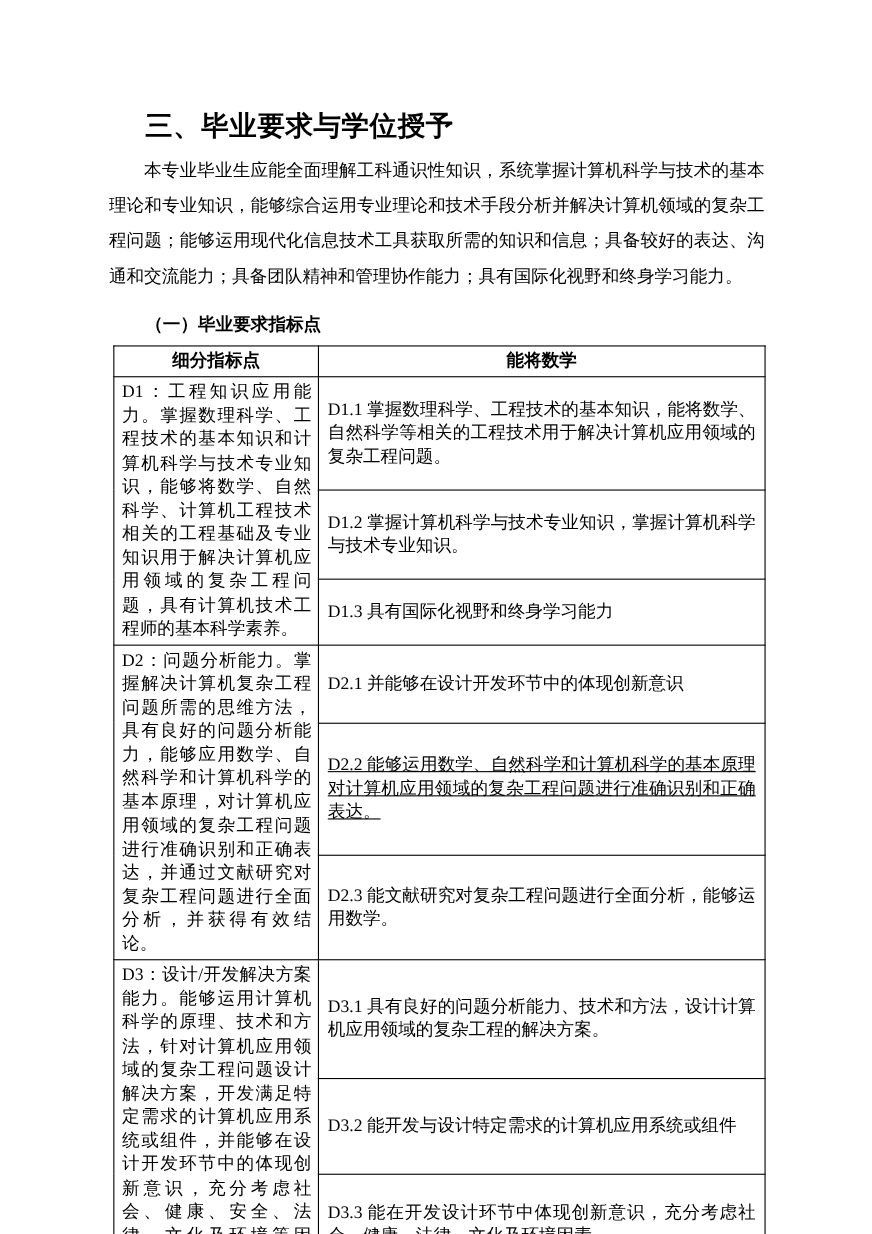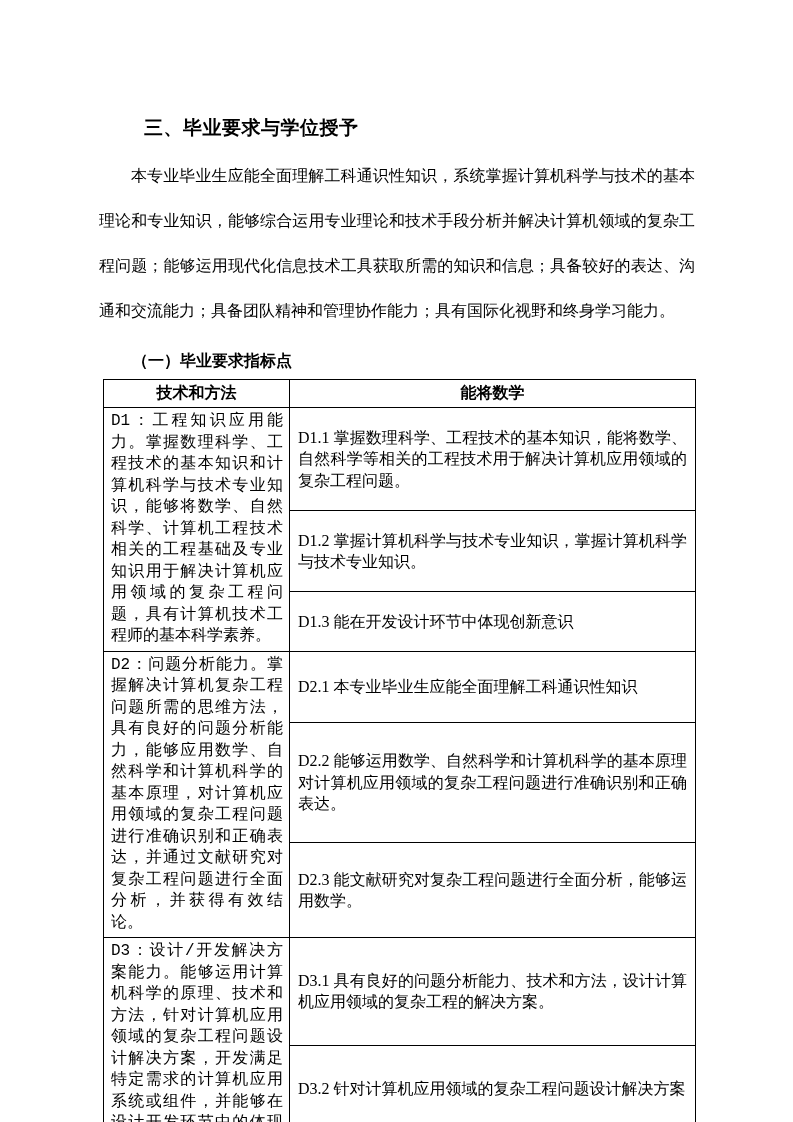--- a/index.html
+++ b/index.html
@@ -12,31 +12,31 @@
     width: 793px;
     height: 1122px;
     background: #ffffff;
     box-sizing: border-box;
     padding: 103px 98px 0 99px;
     font-family: "Liberation Serif", "DejaVu Serif", serif;
     color: #000000;
     overflow: hidden;
   }
   .doc-heading {
-    margin: 12px;
+    margin: 0;
     padding-left: 33px;
-    font-size: 19px;
+    font-size: 25px;
     font-weight: bold;
     line-height: 26px;
     letter-spacing: 0.5px;
   }
   .intro {
     margin: 11px 0 0 0;
     font-size: 16px;
-    line-height: 45px;
+    line-height: 32px;
     text-align: justify;
     text-indent: 32px;
   }
   .sub-heading {
     margin: 17px 0 4px 0;
     padding-left: 33px;
     font-size: 16px;
     font-weight: bold;
     line-height: 22px;
   }
@@ -59,28 +59,27 @@
     text-align: center;
     padding: 1px 4px;
   }
   .req-table td {
     padding: 18px 8px;
     line-height: 21.5px;
     text-align: justify;
   }
   td.req-cell {
     padding: 3px 6px 3px 7px;
-    font-family: Liberation Mono, monospace;
   }
   
   tr.r-h80 { height: 80px; }
   tr.r-h67 { height: 67px; }
   tr.r-h45 { height: 45px; }
   tr.r-h60 { height: 60px; }
-  tr.r-h95 { height: 95px; }
+  tr.r-h95 { height: 95px; text-decoration: underline; }
   tr.r-h70 { height: 70px; }
   tr.r-h94 { height: 94px; }
   tr.r-h76 { height: 76px; }
   tr.r-h66 { height: 66px; }
 </style>
 </head>
 <body>
 
 <div class="page">
 
@@ -90,52 +89,52 @@
 
   <h3 class="sub-heading">（一）毕业要求指标点</h3>
 
   <table class="req-table">
     <colgroup>
       <col style="width:186px">
       <col style="width:406px">
     </colgroup>
     <tbody>
       <tr>
-        <th>技术和方法</th>
+        <th>细分指标点</th>
         <th>能将数学</th>
       </tr>
 
       <tr class="r-h80">
         <td class="req-cell" rowspan="3">D1：工程知识应用能力。掌握数理科学、工程技术的基本知识和计算机科学与技术专业知识，能够将数学、自然科学、计算机工程技术相关的工程基础及专业知识用于解决计算机应用领域的复杂工程问题，具有计算机技术工程师的基本科学素养。</td>
         <td>D1.1 掌握数理科学、工程技术的基本知识，能将数学、自然科学等相关的工程技术用于解决计算机应用领域的复杂工程问题。</td>
       </tr>
       <tr class="r-h67">
         <td>D1.2 掌握计算机科学与技术专业知识，掌握计算机科学与技术专业知识。</td>
       </tr>
       <tr class="r-h45">
-        <td>D1.3 能在开发设计环节中体现创新意识</td>
+        <td>D1.3 具有国际化视野和终身学习能力</td>
       </tr>
 
       <tr class="r-h60">
         <td class="req-cell" rowspan="3">D2：问题分析能力。掌握解决计算机复杂工程问题所需的思维方法，具有良好的问题分析能力，能够应用数学、自然科学和计算机科学的基本原理，对计算机应用领域的复杂工程问题进行准确识别和正确表达，并通过文献研究对复杂工程问题进行全面分析，并获得有效结论。</td>
-        <td>D2.1 本专业毕业生应能全面理解工科通识性知识</td>
+        <td>D2.1 并能够在设计开发环节中的体现创新意识</td>
       </tr>
       <tr class="r-h95">
         <td>D2.2 能够运用数学、自然科学和计算机科学的基本原理对计算机应用领域的复杂工程问题进行准确识别和正确表达。</td>
       </tr>
       <tr class="r-h70">
         <td>D2.3 能文献研究对复杂工程问题进行全面分析，能够运用数学。</td>
       </tr>
 
       <tr class="r-h94">
         <td class="req-cell" rowspan="3">D3：设计/开发解决方案能力。能够运用计算机科学的原理、技术和方法，针对计算机应用领域的复杂工程问题设计解决方案，开发满足特定需求的计算机应用系统或组件，并能够在设计开发环节中的体现创新意识，充分考虑社会、健康、安全、法律、文化及环境等因素。</td>
         <td>D3.1 具有良好的问题分析能力、技术和方法，设计计算机应用领域的复杂工程的解决方案。</td>
       </tr>
       <tr class="r-h76">
-        <td>D3.2 针对计算机应用领域的复杂工程问题设计解决方案</td>
+        <td>D3.2 能开发与设计特定需求的计算机应用系统或组件</td>
       </tr>
       <tr class="r-h66">
         <td>D3.3 能在开发设计环节中体现创新意识，充分考虑社会、健康、法律、文化及环境因素</td>
       </tr>
     </tbody>
   </table>
 
 </div>
 
 </body></html>

